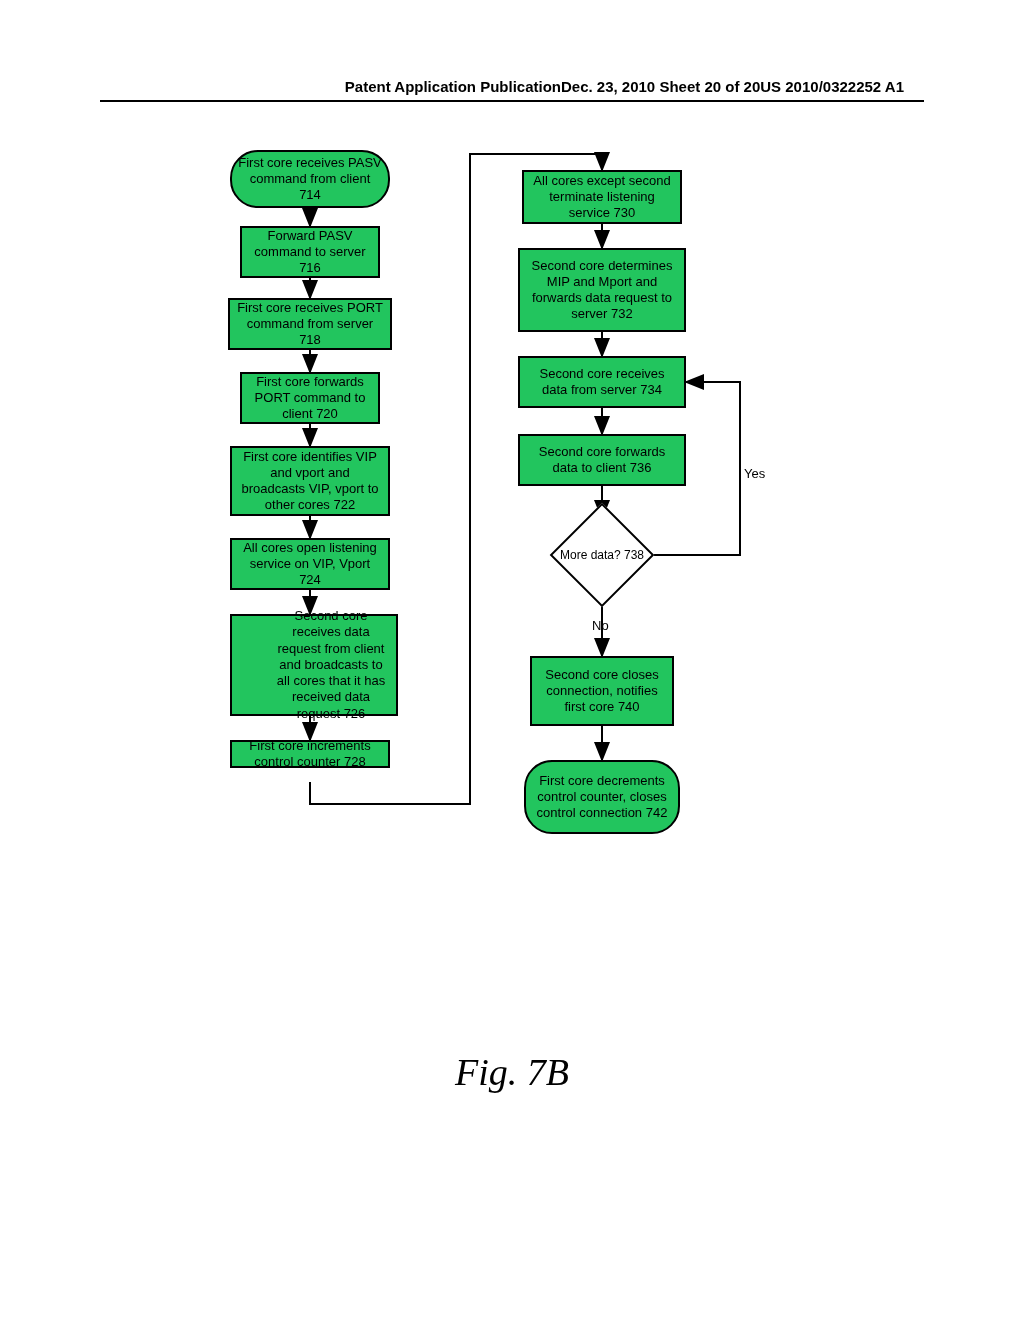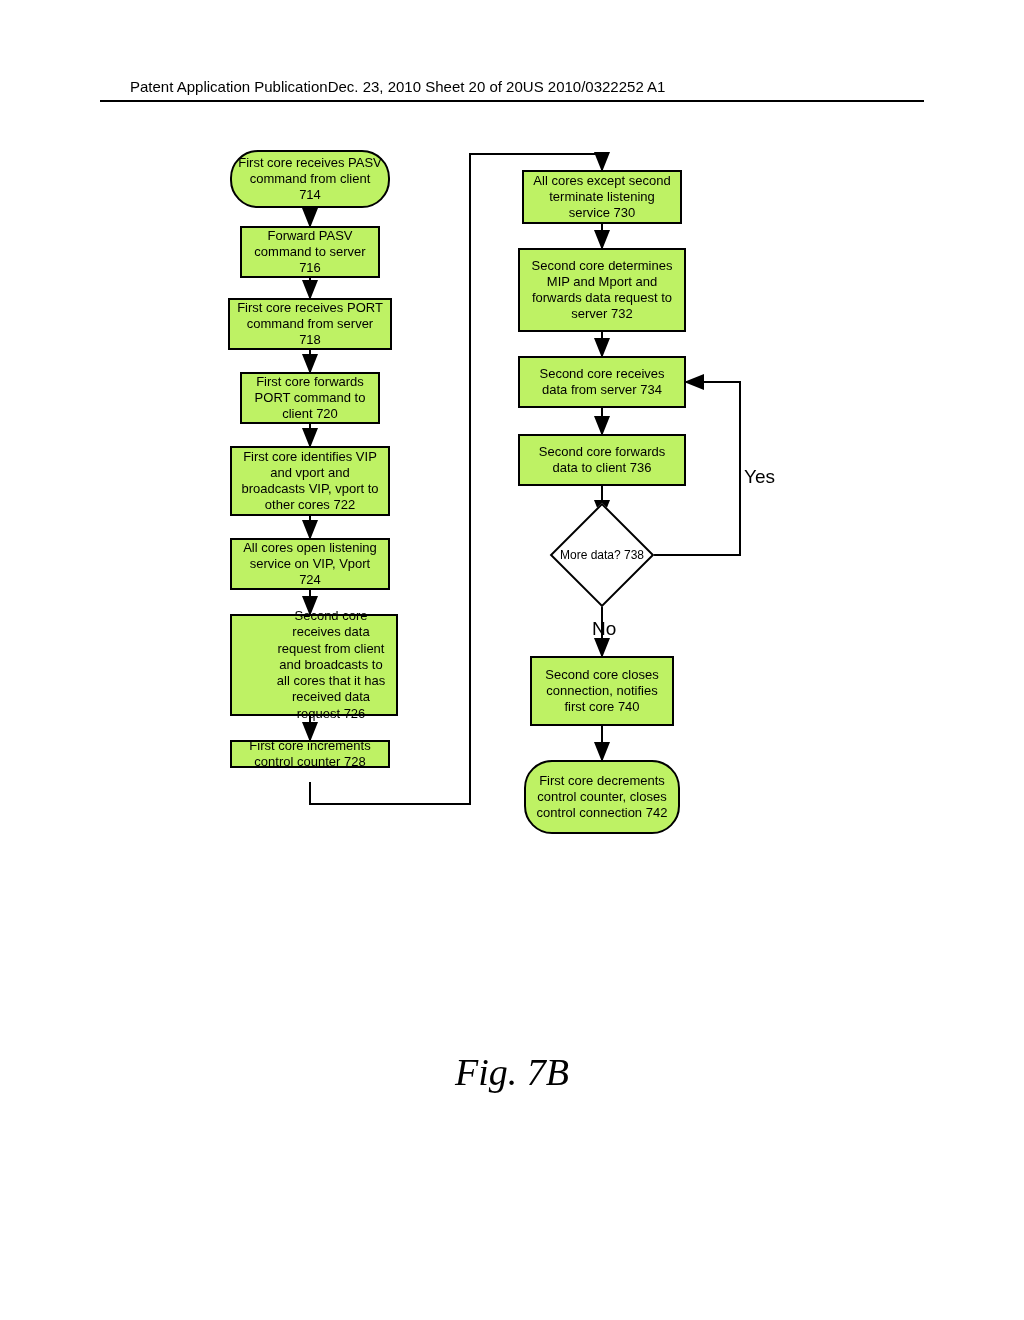--- a/index.html
+++ b/index.html
@@ -8,45 +8,45 @@
     height: 1320px;
     background: #ffffff;
     position: relative;
     font-family: Arial, sans-serif;
   }
   .header {
     position: absolute;
     top: 78px;
     left: 0;
     width: 1024px;
-    padding: 0 75px 0 130px;
+    padding: 0 120px 0 130px;
     display: flex;
-    justify-content: flex-start;
+    justify-content: flex-end;
     font-size: 15px;
-    font-weight: normal;
+    font-weight: bold;
   }
   .header-rule {
     position: absolute;
     top: 100px;
     left: 100px;
     width: 824px;
     height: 2px;
     background: #000;
   }
   .canvas {
     position: absolute;
     top: 140px;
     left: 0;
     width: 1024px;
     height: 880px;
   }
   .box {
     position: absolute;
     border: 2px solid #000;
-    background: #bef264;
+    background: #22c55e;
     font-size: 13px;
     text-align: center;
     display: flex;
     align-items: center;
     justify-content: center;
     padding: 4px 6px;
     line-height: 1.25;
   }
   .terminator {
     border-radius: 28px;
@@ -66,21 +66,21 @@
   }
   .diamond-label {
     position: absolute;
     font-size: 12px;
     text-align: center;
     line-height: 1.2;
     width: 100px;
   }
   .edge-label {
     position: absolute;
-    font-size: 19px;
+    font-size: 13px;
   }
   .figure-label {
     position: absolute;
     top: 1050px;
     width: 1024px;
     text-align: center;
     font-family: 'Times New Roman', serif;
     font-style: italic;
     font-size: 38px;
   }

